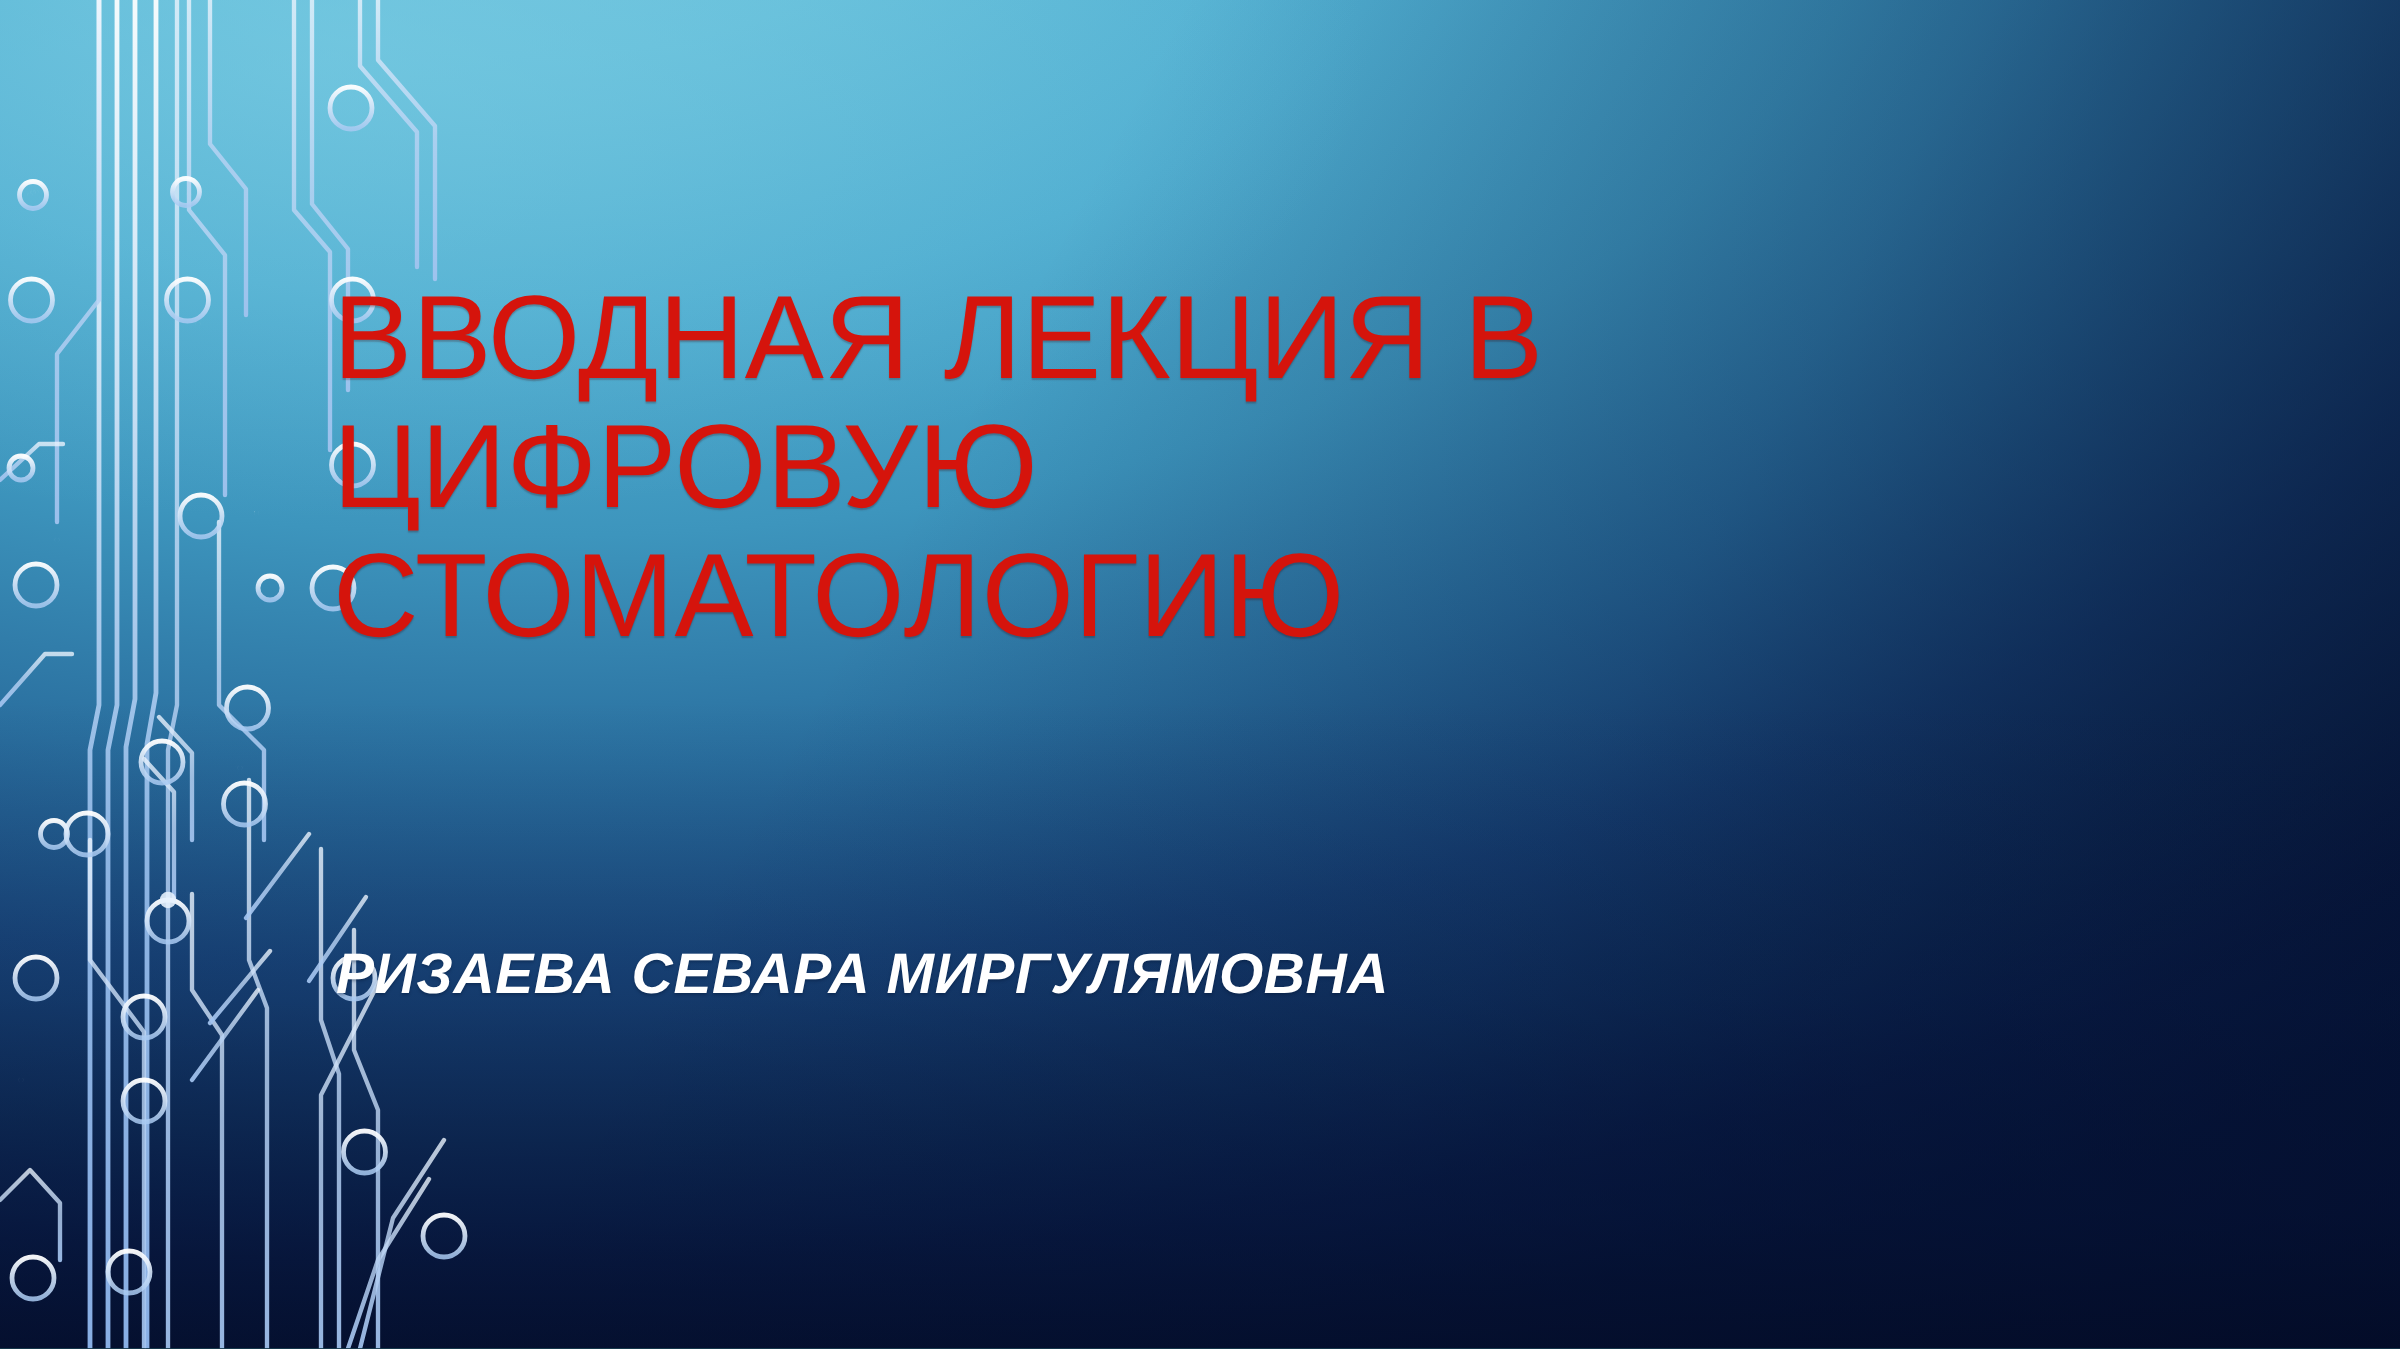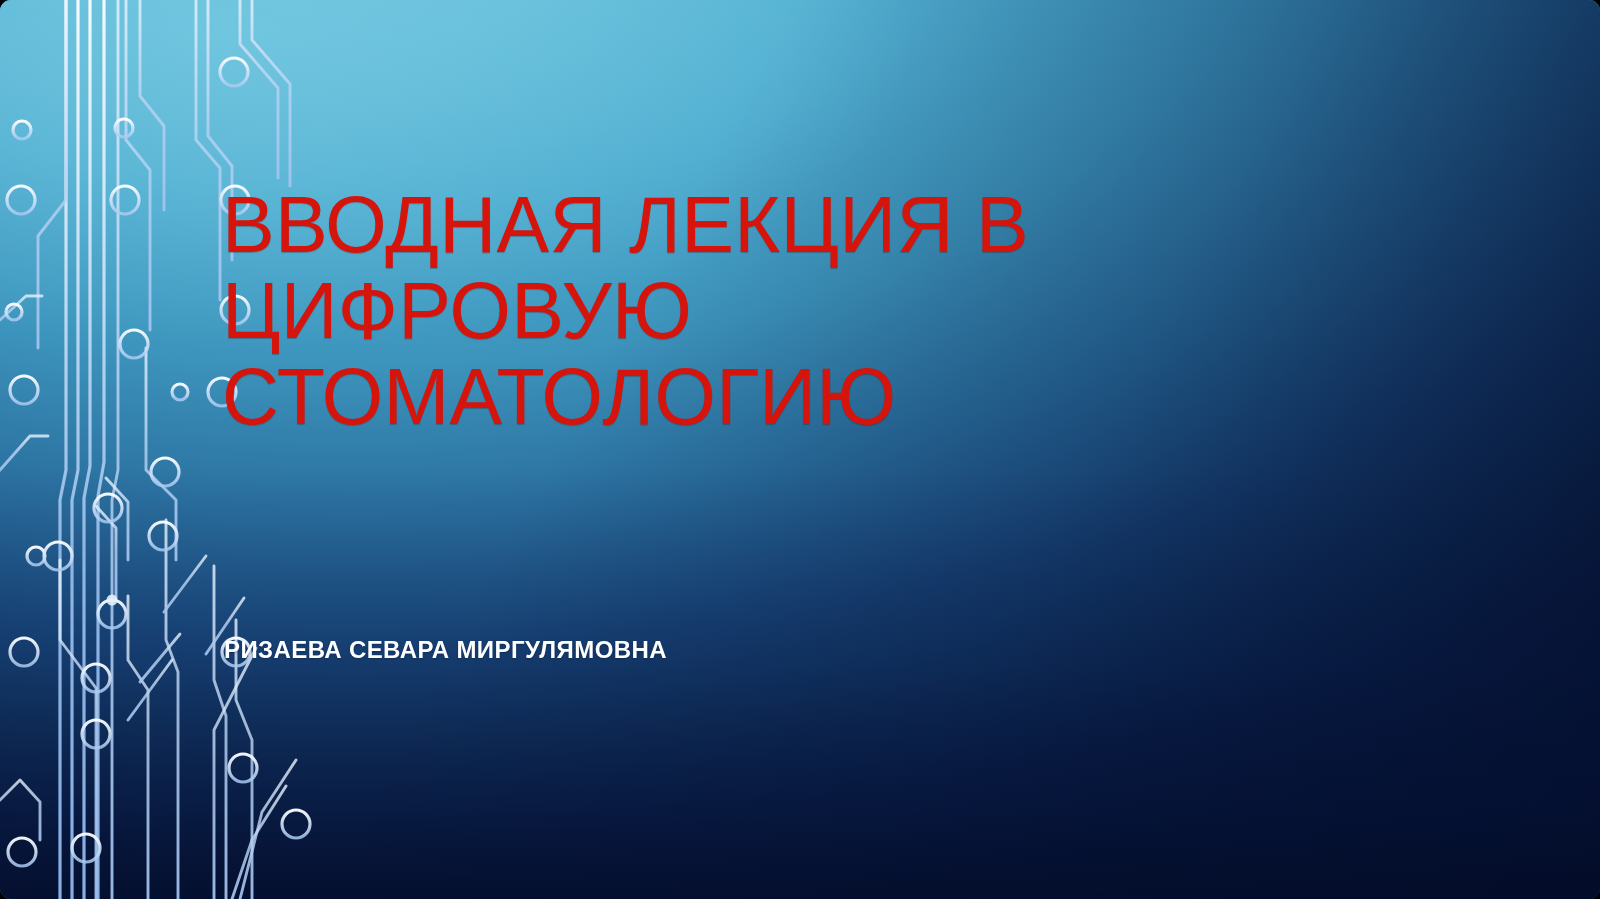--- a/index.html
+++ b/index.html
@@ -8,21 +8,20 @@
     padding: 0;
     background: #000;
   }
   #slide {
     position: relative;
     width: 1600px;
     height: 899px;
     overflow: hidden;
     font-family: "Liberation Sans", sans-serif;
     background-color: #3d94b8;
-    border-radius: 11px;
   }
 
   
   .bg-base {
     position: absolute;
     inset: 0;
     background:
       radial-gradient(125% 115% at 22% -12%,
         #6fc3dd 0%,
         #62bdd9 14%,
@@ -109,26 +108,27 @@
     white-space: pre-line;
     text-shadow: 0 1px 2px rgba(0,20,50,0.30);
   }
 
   #presenter {
     position: absolute;
     left: 224px;
     top: 630px;
     width: 900px;
     color: #ffffff;
-    font-size: 24px;
+    font-size: 38px;
     line-height: 40px;
     font-weight: bold;
     letter-spacing: 0.4px;
     text-transform: uppercase;
     text-shadow: 0 1px 2px rgba(0,20,50,0.35);
+    font-style: italic;
   }
 </style>
 </head>
 <body>
 
 <div id="slide">
 
   <div class="bg-base"></div>
   <div class="bg-darken"></div>
   <div class="bg-bottom"></div>

